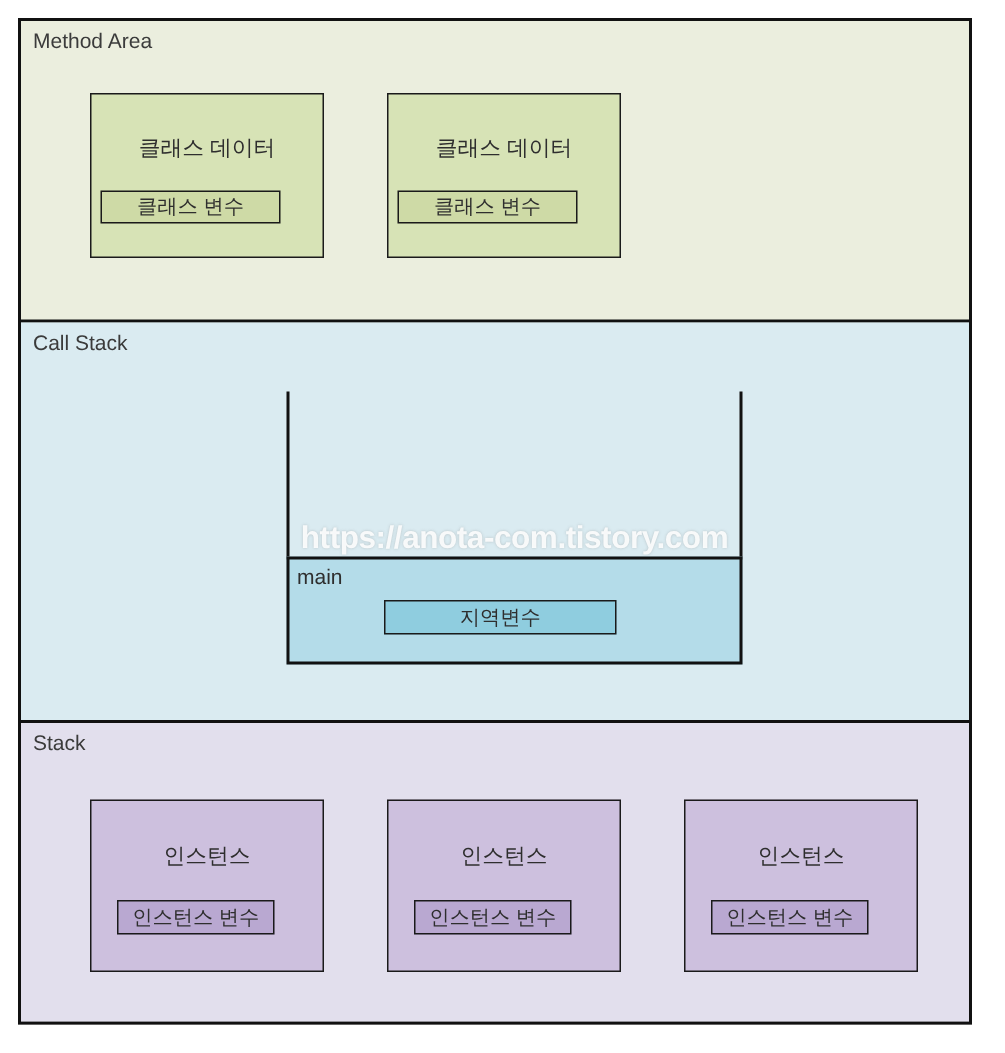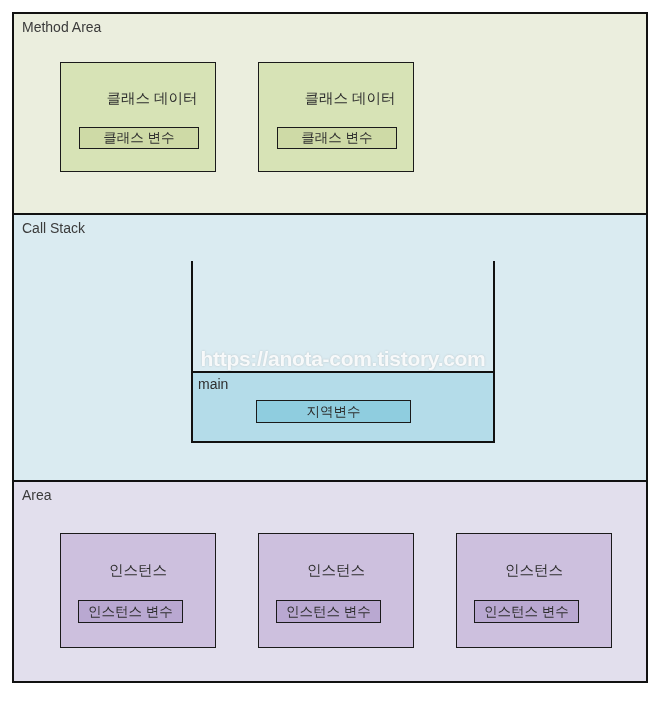--- a/index.html
+++ b/index.html
@@ -67,26 +67,25 @@
 
   .classdata-title {
     position: absolute;
     top: 26px;
     left: 0;
     width: 100%;
     text-align: center;
     font-size: 14.5px;
     color: #2e2e2e;
     white-space: nowrap;
-    padding-left: 14px;
   }
 
   .classvar-box {
     position: absolute;
-    left: 18px;
+    left: 6px;
     top: 64px;
     width: 120px;
     height: 22px;
     background: #cedaa6;
     border: 1px solid #1a1a1a;
     box-sizing: border-box;
     display: flex;
     align-items: center;
     justify-content: center;
     font-size: 13.5px;
@@ -247,21 +246,21 @@
       <div id="watermark">https://anota-com.tistory.com</div>
 
       <div id="stack-frame-main">
         <div id="stack-frame-label">main</div>
         <div id="localvar-box">지역변수</div>
       </div>
     </div>
   </div>
 
   <div class="region" id="heap">
-    <div class="region-label">Area</div>
+    <div class="region-label">Stack</div>
 
     <div class="instance-box" id="instance-box-1">
       <div class="instance-title">인스턴스</div>
       <div class="instancevar-box">인스턴스 변수</div>
     </div>
 
     <div class="instance-box" id="instance-box-2">
       <div class="instance-title">인스턴스</div>
       <div class="instancevar-box">인스턴스 변수</div>
     </div>

